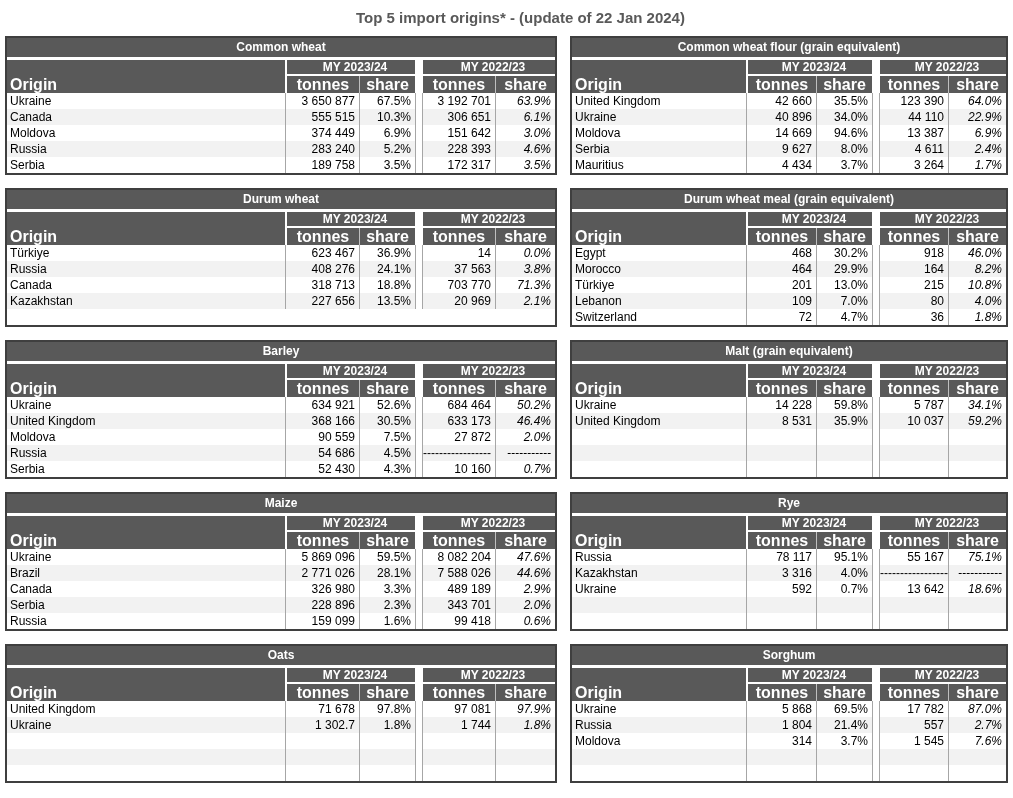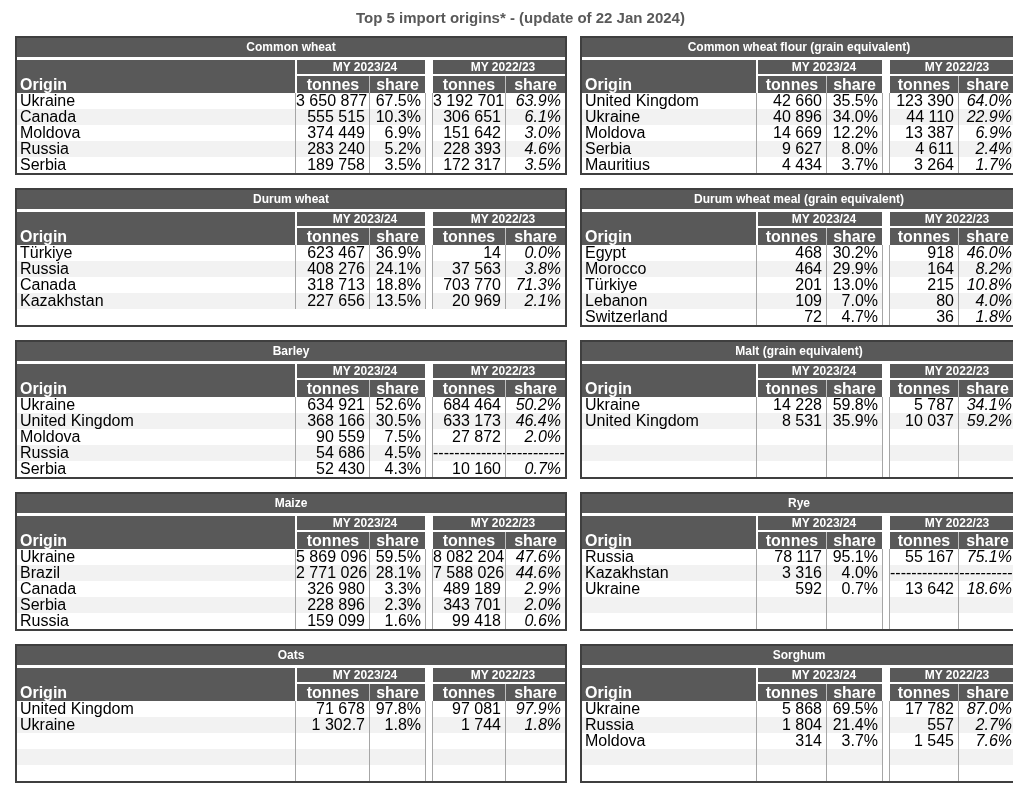--- a/index.html
+++ b/index.html
@@ -17,21 +17,21 @@
     color: var(--title-text, #595959);
     text-align: center;
     margin: 9px 0 10px 0;
     padding-left: 28px;
   }
   .tables-grid {
     display: grid;
     grid-template-columns: 552px 438px;
     column-gap: 13px;
     row-gap: 13px;
-    margin-left: 15px;
+    margin-left: 5px;
   }
   .t {
     border: 2px solid var(--border, #3f3f3f);
     background: #ffffff;
     box-sizing: border-box;
   }
   .row-title {
     background: var(--header-bg, #595959);
     color: #ffffff;
     font-weight: bold;
@@ -65,21 +65,21 @@
     font-weight: bold;
     font-size: 16px;
   }
   .row-sub .c { line-height: 17px; text-align: center; }
   .row-sub .c-origin { text-align: left; padding-left: 3px; }
   .row-sub .c-t1 { border-left: 2px solid #ffffff; }
   .row-sub .c-s { border-left: 1px solid #bfbfbf; }
   
   .row-data {
     height: 16px;
-    font-size: 16px;
+    font-size: 12px;
     color: #000000;
     background: #ffffff;
   }
   .row-data.stripe { background: var(--stripe, #f2f2f2); }
   .row-data .c { line-height: 16px; }
   .row-data .c-origin { text-align: left; padding-left: 3px; }
   .c-num { text-align: right; padding-right: 4px; }
   .row-data .c-t1 { border-left: 1px solid var(--line, #a6a6a6); }
   .row-data .c-s1 { border-left: 1px solid var(--line, #a6a6a6); }
   .row-data .gap-cell {
@@ -180,21 +180,21 @@
           <div class="c c-origin">Ukraine</div>
           <div class="c c-num c-t1">40 896</div>
           <div class="c c-num c-s1">34.0%</div>
           <div class="c gap-cell"></div>
           <div class="c c-num c-t2">44 110</div>
           <div class="c c-num c-s2">22.9%</div>
         </div>
         <div class="grid-row row-data">
           <div class="c c-origin">Moldova</div>
           <div class="c c-num c-t1">14 669</div>
-          <div class="c c-num c-s1">12.2%</div>
+          <div class="c c-num c-s1">94.6%</div>
           <div class="c gap-cell"></div>
           <div class="c c-num c-t2">13 387</div>
           <div class="c c-num c-s2">6.9%</div>
         </div>
         <div class="grid-row row-data stripe">
           <div class="c c-origin">Serbia</div>
           <div class="c c-num c-t1">9 627</div>
           <div class="c c-num c-s1">8.0%</div>
           <div class="c gap-cell"></div>
           <div class="c c-num c-t2">4 611</div>

